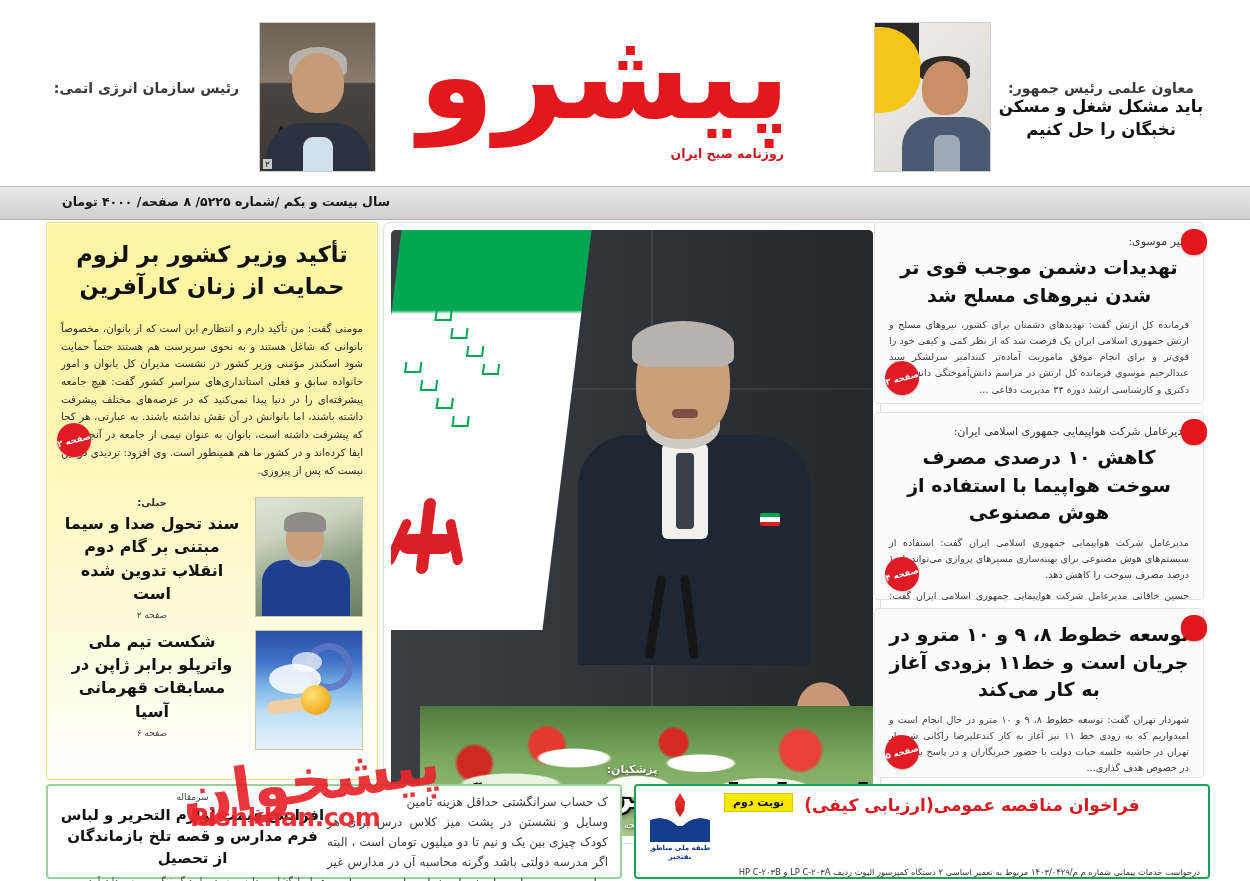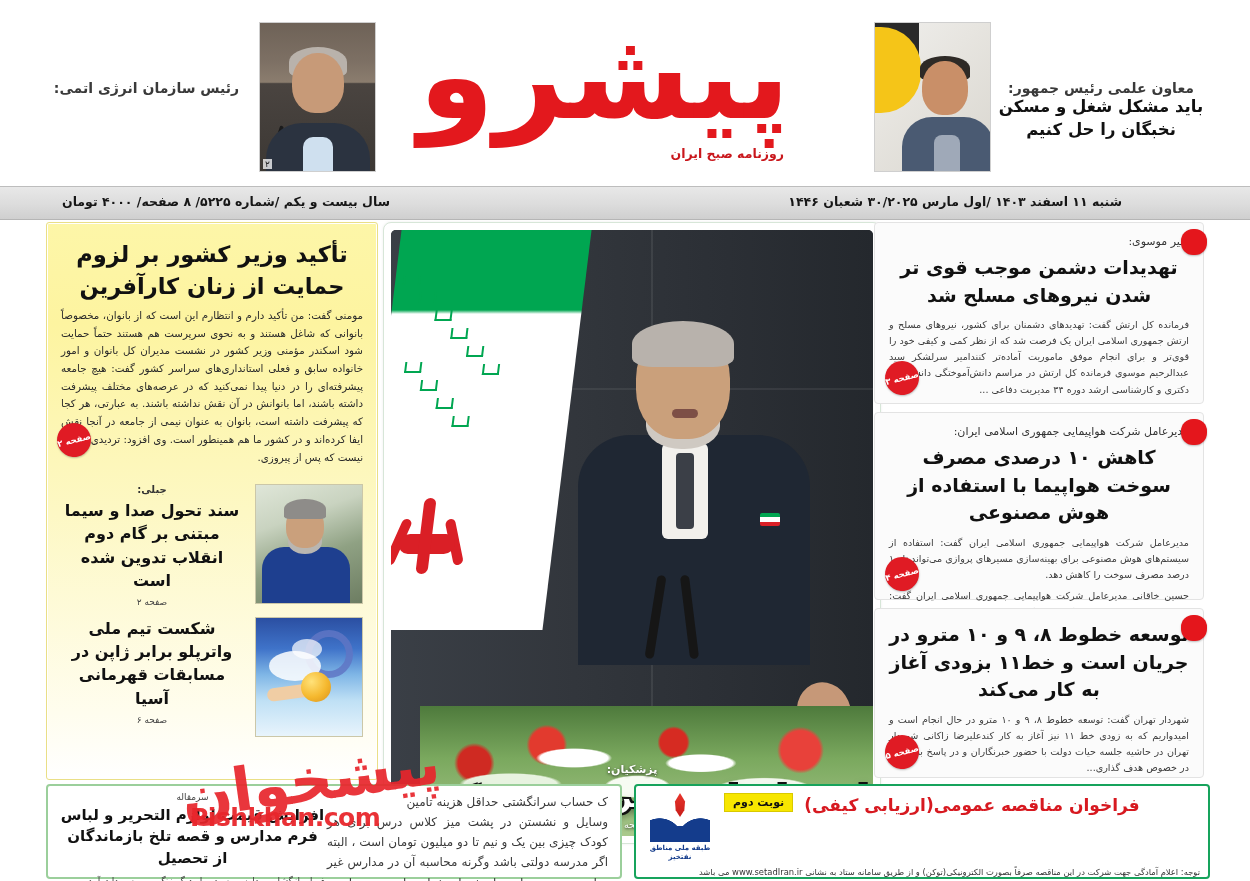--- a/index.html
+++ b/index.html
@@ -59,21 +59,21 @@
   .datebar .dleft{position:absolute;left:62px;top:7px;font-size:12.5px;font-weight:bold;color:#161616;}
 
   
   .maingrid{position:absolute;left:0;top:222px;width:1250px;height:560px;}
 
   
   .col-left{position:absolute;left:46px;top:0;width:330px;height:556px;
      background:linear-gradient(180deg,#fdf6a8 0%,#fdf4a0 18%,#fdf8c4 52%,#fffdee 88%,#ffffff 100%);
      border:1px solid #eadf86;border-radius:3px;box-shadow:0 0 0 1px #fff inset;}
   .cl-pad{padding:14px 14px 8px 14px;}
-  .cl-head{font-size:22.5px;font-weight:bold;line-height:1.42;color:#111;text-align:center;margin:2px 0 4px;}
+  .cl-head{font-size:22.5px;font-weight:bold;line-height:1.42;color:#111;text-align:center;margin:2px 0 17px;}
   .cl-body{font-size:10.3px;line-height:1.72;color:#2a2a2a;text-align:justify;}
   .badge-page{position:absolute;width:34px;height:34px;border-radius:50%;background:#e01b24;color:#fff;
      display:flex;align-items:center;justify-content:center;font-size:8.5px;font-weight:bold;transform:rotate(-14deg);
      box-shadow:0 1px 2px rgba(0,0,0,.25);}
   .cl-item{display:flex;gap:12px;align-items:flex-start;padding:0 14px;margin-top:10px;}
   .cl-item .thumb{width:106px;height:118px;border:1px solid #cbc7a8;position:relative;overflow:hidden;flex:0 0 auto;}
   .cl-item .txt{flex:1 1 auto;text-align:center;}
   .cl-kicker{font-size:10px;color:#333;margin-bottom:4px;font-weight:600;}
   .cl-sub{font-size:16px;font-weight:bold;line-height:1.45;color:#111;}
   .cl-pg{font-size:9px;color:#444;margin-top:5px;}
@@ -230,21 +230,20 @@
 
     <div class="masthead">
       <div class="logo-wrap">
         <div class="logo-word">پیشرو</div>
         <div class="logo-sub">روزنامه صبح ایران</div>
       </div>
     </div>
   </div>
 
   <div class="datebar">
-    <div class="dright">شنبه ۱۱ اسفند ۱۴۰۳ /اول مارس ۳۰/۲۰۲۵ شعبان ۱۴۴۶</div>
     <div class="dleft">سال بیست و یکم /شماره ۵۲۲۵/ ۸ صفحه/ ۴۰۰۰ تومان</div>
   </div>
 
   <div class="maingrid">
 
     <div class="col-left">
       <div class="cl-pad">
         <div class="cl-head">تأکید وزیر کشور بر لزوم حمایت از زنان کارآفرین</div>
         <div class="cl-body">مومنی گفت: من تأکید دارم و انتظارم این است که از بانوان، مخصوصاً بانوانی که شاغل هستند و به نحوی سرپرست هم هستند حتماً حمایت شود اسکندر مؤمنی وزیر کشور در نشست مدیران کل بانوان و امور خانواده سابق و فعلی استانداری‌های سراسر کشور گفت: هیچ جامعه پیشرفته‌ای را در دنیا پیدا نمی‌کنید که در عرصه‌های مختلف پیشرفت داشته باشند، اما بانوانش در آن نقش نداشته باشند. به عبارتی، هر کجا که پیشرفت داشته است، بانوان به عنوان نیمی از جامعه در آنجا نقش ایفا کرده‌اند و در کشور ما هم همینطور است. وی افزود: تردیدی در این نیست که پس از پیروزی.</div>
       </div>
@@ -380,21 +379,20 @@
           <div class="flame"></div>
           <div class="arches"></div>
           <div class="lname">طبقه ملی مناطق نفتخیز</div>
         </div>
         <div class="br-mid">
           <div class="br-nobat">نوبت دوم</div>
           <div class="br-title">فراخوان مناقصه عمومی(ارزیابی کیفی)</div>
         </div>
       </div>
       <div class="br-body">
-        <p>توجه: اعلام آمادگی جهت شرکت در این مناقصه صرفاً بصورت الکترونیکی(توکن) و از طریق سامانه ستاد به نشانی www.setadIran.ir می باشد</p>
         <p>درخواست خدمات پیمانی شماره م م/۱۴۰۳/۰۴۲۹ مربوط به تعمیر اساسی ۲ دستگاه کمپرسور الیوت ردیف LP C-۲۰۳A و HP C-۲۰۳B</p>
 
       </div>
     </div>
   </div>
 
   <div class="watermark">
     <div class="wm-fa">پیشخوان</div>
     <div class="wm-en">Pishkhan.com</div>
   </div>

